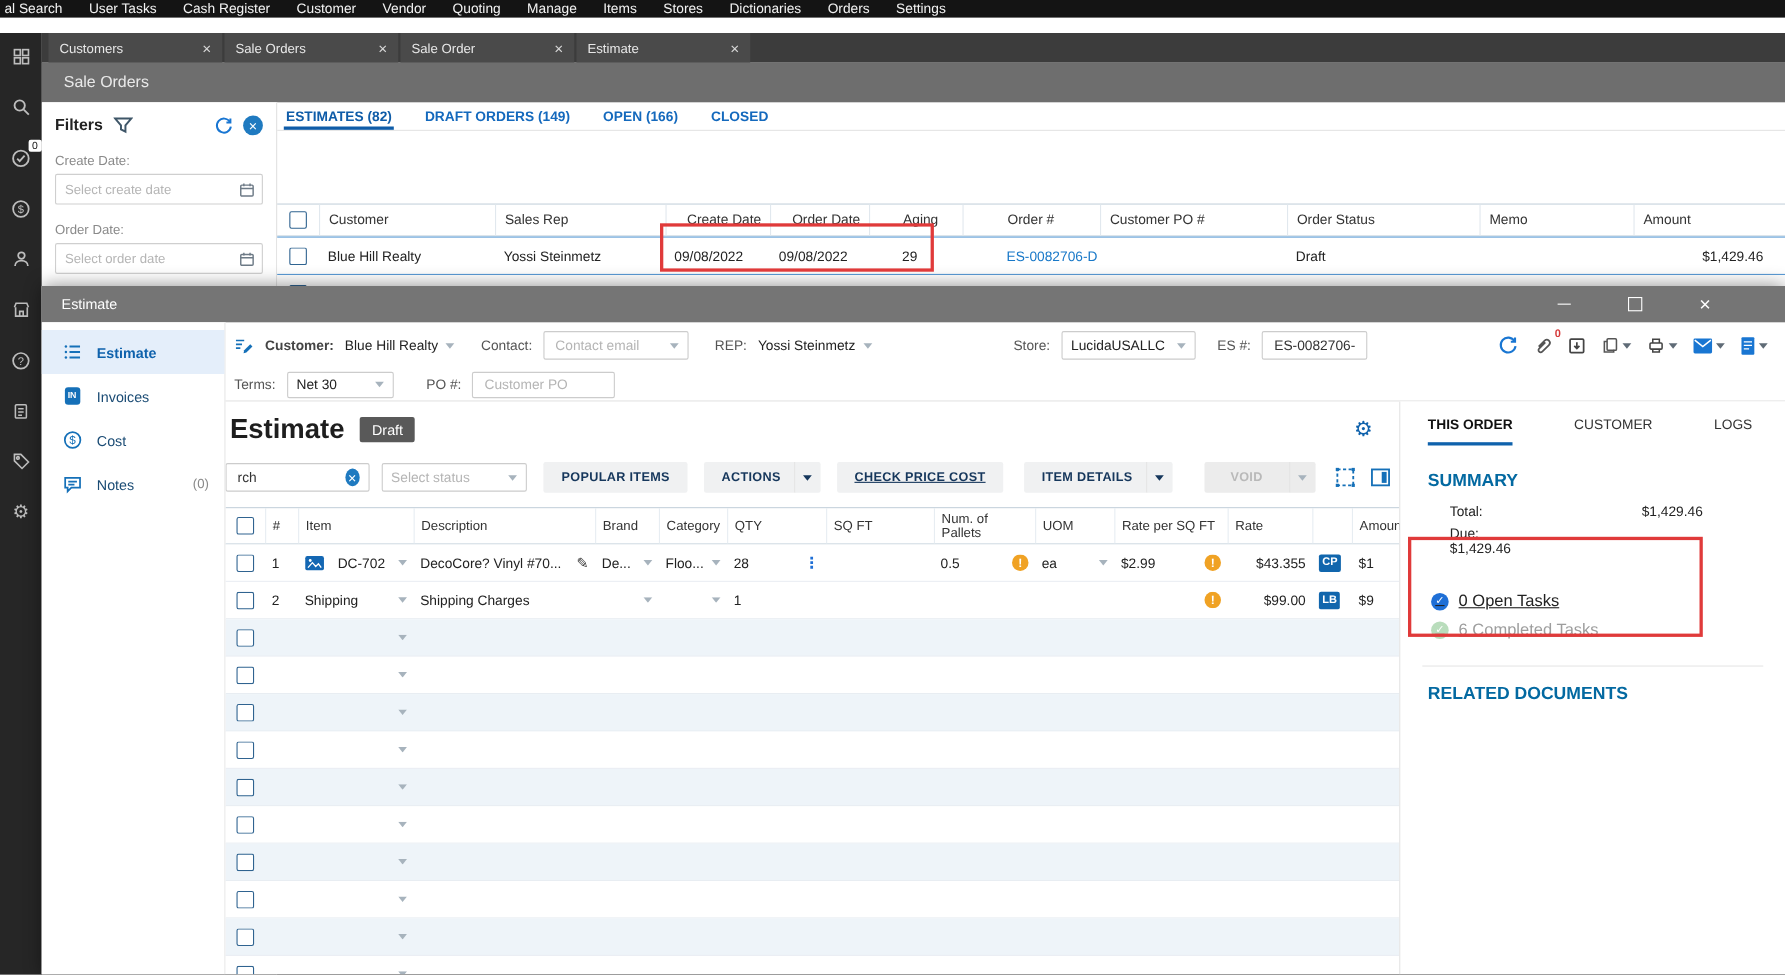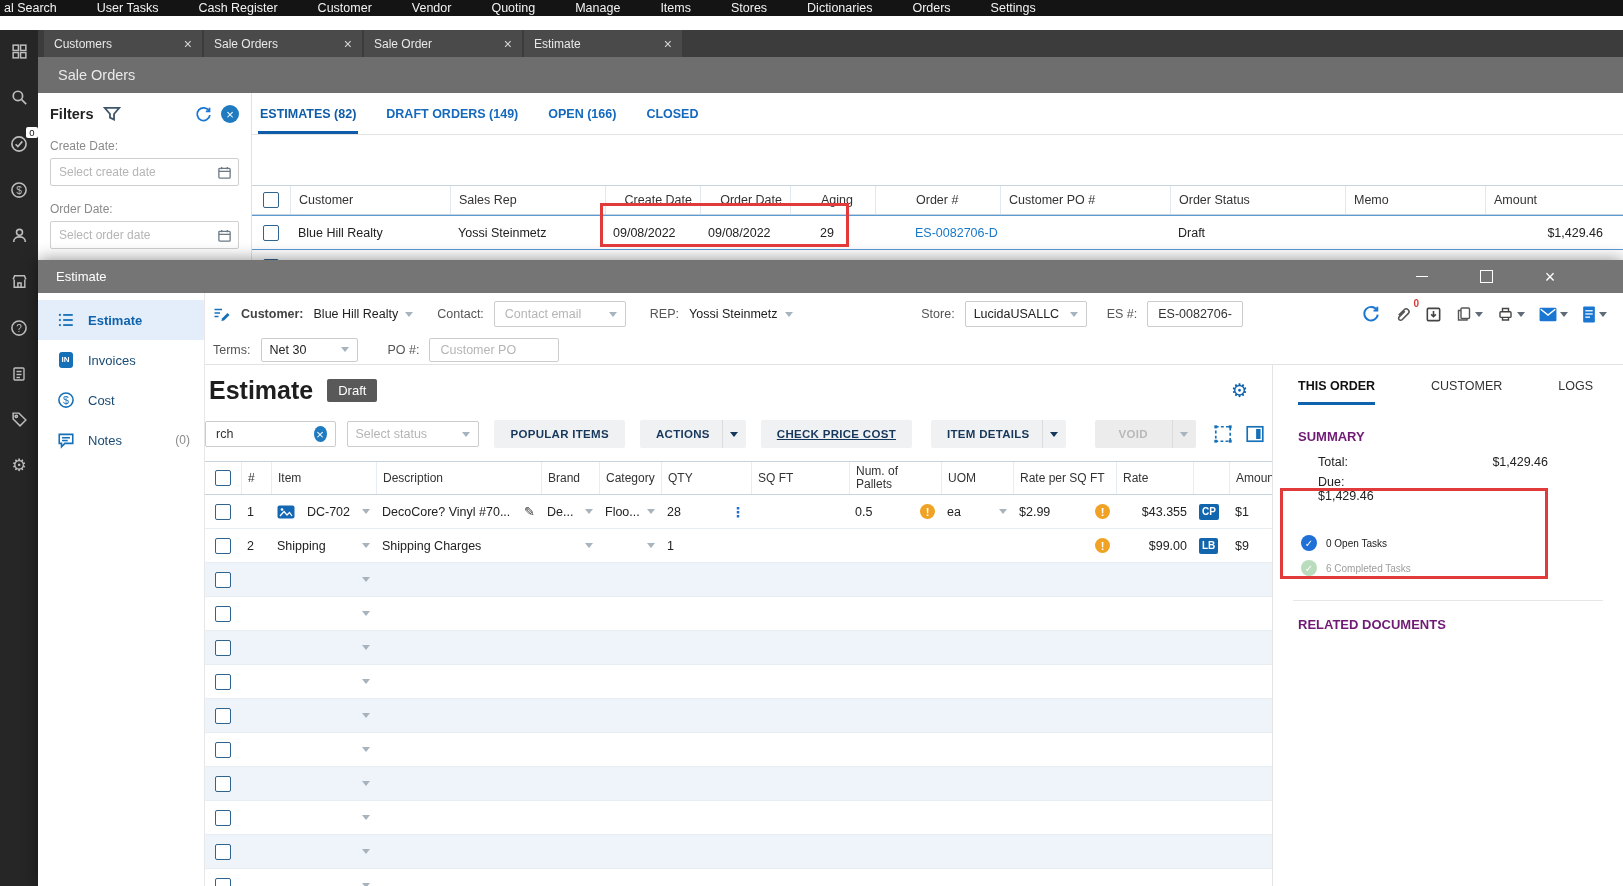--- a/index.html
+++ b/index.html
@@ -1,20 +1,20 @@
 <!DOCTYPE html>
 <html><head>
 <meta charset="utf-8">
 <style>
   html,body{margin:0;padding:0;background:#2b2b2b;}
   body{font-family:"Liberation Sans","DejaVu Sans",sans-serif;}
   #stage{position:relative;width:1623px;height:886px;background:#fff;overflow:hidden;font-size:13px;color:#222;}
 
   
-  .topmenu{position:absolute;left:0;top:0;right:0;height:16px;background:#141414;display:flex;align-items:center;gap:40px;padding-left:4px;color:#f2f2f2;font-size:12.5px;box-sizing:border-box;}
+  .topmenu{position:absolute;left:0;top:0;right:0;height:16px;background:#141414;display:flex;align-items:center;gap:24px;padding-left:4px;color:#f2f2f2;font-size:12.5px;box-sizing:border-box;}
   
   .tabbar{position:absolute;left:38px;top:30px;right:0;height:27px;background:#3c3c3c;display:flex;gap:2px;padding-left:6px;box-sizing:border-box;}
   .wtab{width:158px;background:#4a4a4a;color:#e8e8e8;font-size:12px;display:flex;align-items:center;padding:0 10px;box-sizing:border-box;}
   .wtab .x{margin-left:auto;color:#d6d6d6;}
   .wtab .x::after{content:"\00D7";font-size:14px;}
 
   
   .rail{position:absolute;left:0;top:30px;width:38px;bottom:0;background:#262626;display:flex;flex-direction:column;align-items:center;padding-top:12px;gap:27px;color:#bdbdbd;box-sizing:border-box;}
   .ric{position:relative;width:19px;height:19px;display:flex;align-items:center;justify-content:center;}
   .badge0{position:absolute;top:-7px;right:-9px;background:#fff;color:#111;font-size:9.5px;padding:0 3px;border-radius:2px;line-height:11px;}
@@ -26,21 +26,21 @@
   .ftitle{font-weight:bold;font-size:14.5px;color:#222;}
   .fsp{flex:1;}
   .flabel{color:#8a8a8a;font-size:12px;margin:16px 0 5px;}
   .finput{display:flex;align-items:center;border:1px solid #cfcfcf;border-radius:2px;height:26px;padding:0 6px;gap:4px;}
   .finput input{border:0;outline:0;flex:1;font-size:12px;color:#333;min-width:0;font-family:inherit;background:transparent;}
   .finput input::placeholder{color:#b5b5b5;}
   .bluecircle{width:18px;height:18px;border-radius:50%;background:#1f7ac0;color:#fff;display:flex;align-items:center;justify-content:center;}
   .bluecircle::after{content:"\00D7";font-size:13px;line-height:1;}
 
   
-  .content-tabs{position:absolute;left:252px;top:93px;right:0;height:42px;border-bottom:1px solid #e4e4e4;display:flex;align-items:center;gap:26px;padding-left:6px;box-sizing:border-box;}
+  .content-tabs{position:absolute;left:252px;top:93px;right:0;height:26px;border-bottom:1px solid #e4e4e4;display:flex;align-items:center;gap:26px;padding-left:6px;box-sizing:border-box;}
   .ctab{color:#1469bd;font-weight:bold;font-size:12.5px;height:100%;display:flex;align-items:center;border-bottom:3px solid transparent;box-sizing:border-box;padding:3px 2px 0;}
   .ctab.active{color:#0f5ca8;border-bottom-color:#0f5ca8;}
   .otable{position:absolute;left:252px;top:185px;right:0;}
   .ohead,.orow{display:grid;grid-template-columns:38px 160px 155px 95px 90px 85px 125px 170px 175px 140px 1fr;align-items:center;}
   .ohead{height:28px;border-top:1px solid #c6d2dc;border-bottom:1px solid #c6d2dc;color:#333;font-size:12.5px;}
   .ohead>div{padding:0 8px;border-left:1px solid #e1e8ee;height:100%;display:flex;align-items:center;box-sizing:border-box;}
   .ohead>div:first-child{border-left:0;justify-content:center;}
   .hr-right{justify-content:flex-end !important;}
   .orow{height:33px;border-bottom:1px solid #e6ebf0;font-size:12.5px;background:#fff;}
   .orow>div{padding:0 8px;overflow:hidden;white-space:nowrap;}
@@ -82,24 +82,24 @@
 
   .caret{width:0;height:0;border-left:4px solid transparent;border-right:4px solid transparent;border-top:5px solid #a7b3bd;display:inline-block;flex:none;}
   .caret.d{border-top-color:#5f6b76;}
   .caret.b{border-top-color:#16375c;}
 
   
   .rpanel{position:absolute;right:0;top:105px;width:351px;bottom:0;border-left:1px solid #e4e4e4;box-sizing:border-box;background:#fff;}
   .rtabs{display:flex;align-items:flex-end;height:40px;padding:0 30px 0 25px;justify-content:space-between;}
   .rtab{font-size:12.5px;color:#333;padding-bottom:9px;border-bottom:3px solid transparent;}
   .rtab.active{font-weight:bold;color:#111;border-bottom-color:#0f62ac;}
-  .rsec{font-weight:bold;font-size:13px;color:#701a75;padding:0 25px;margin-top:24px;}
+  .rsec{font-weight:bold;font-size:16px;color:#0369a1;padding:0 25px;margin-top:24px;}
   .rrow{display:flex;justify-content:space-between;padding:0 75px 0 45px;margin-top:11px;font-size:12.5px;color:#222;}
   .raudit{margin:15px 18px 0;font-size:12.5px;color:#333;line-height:16px;width:252px;}
-  .rtask{display:flex;align-items:center;gap:9px;margin-left:28px;font-size:10px;color:#222;}
+  .rtask{display:flex;align-items:center;gap:9px;margin-left:28px;font-size:15px;color:#222;text-decoration:underline;}
   .rtask.gray{color:#9d9d9d;}
   .ckc{width:16px;height:16px;border-radius:50%;background:#1f6fd6;color:#fff;font-size:10px;display:flex;align-items:center;justify-content:center;flex:none;}
   .ckc::after{content:"\2713";}
   .ckc.g{background:#b9ddbc;}
   .rdivider{height:1px;background:#e6e6e6;margin:24px 20px 0;}
 
   
   .mcontent{position:absolute;left:167px;top:105px;right:351px;bottom:0;overflow:hidden;}
   .mhead2{display:flex;align-items:center;gap:14px;padding:11px 24px 0 4px;}
   .mtitle2{font-size:25px;font-weight:bold;color:#1e1e1e;}

